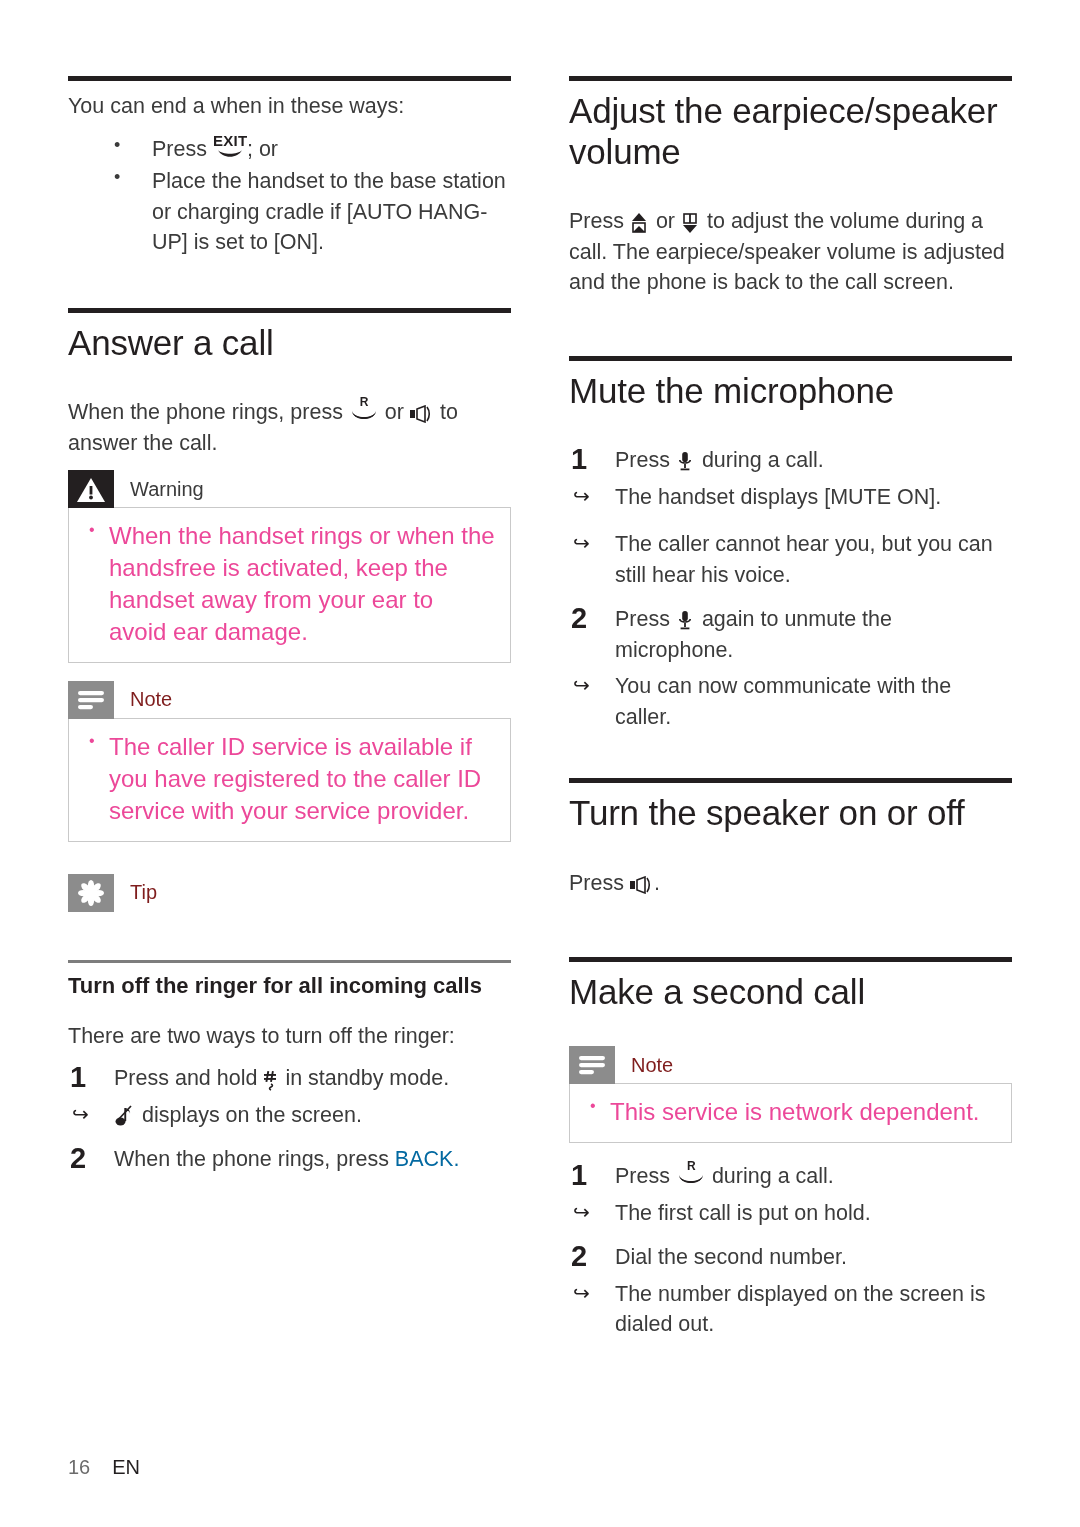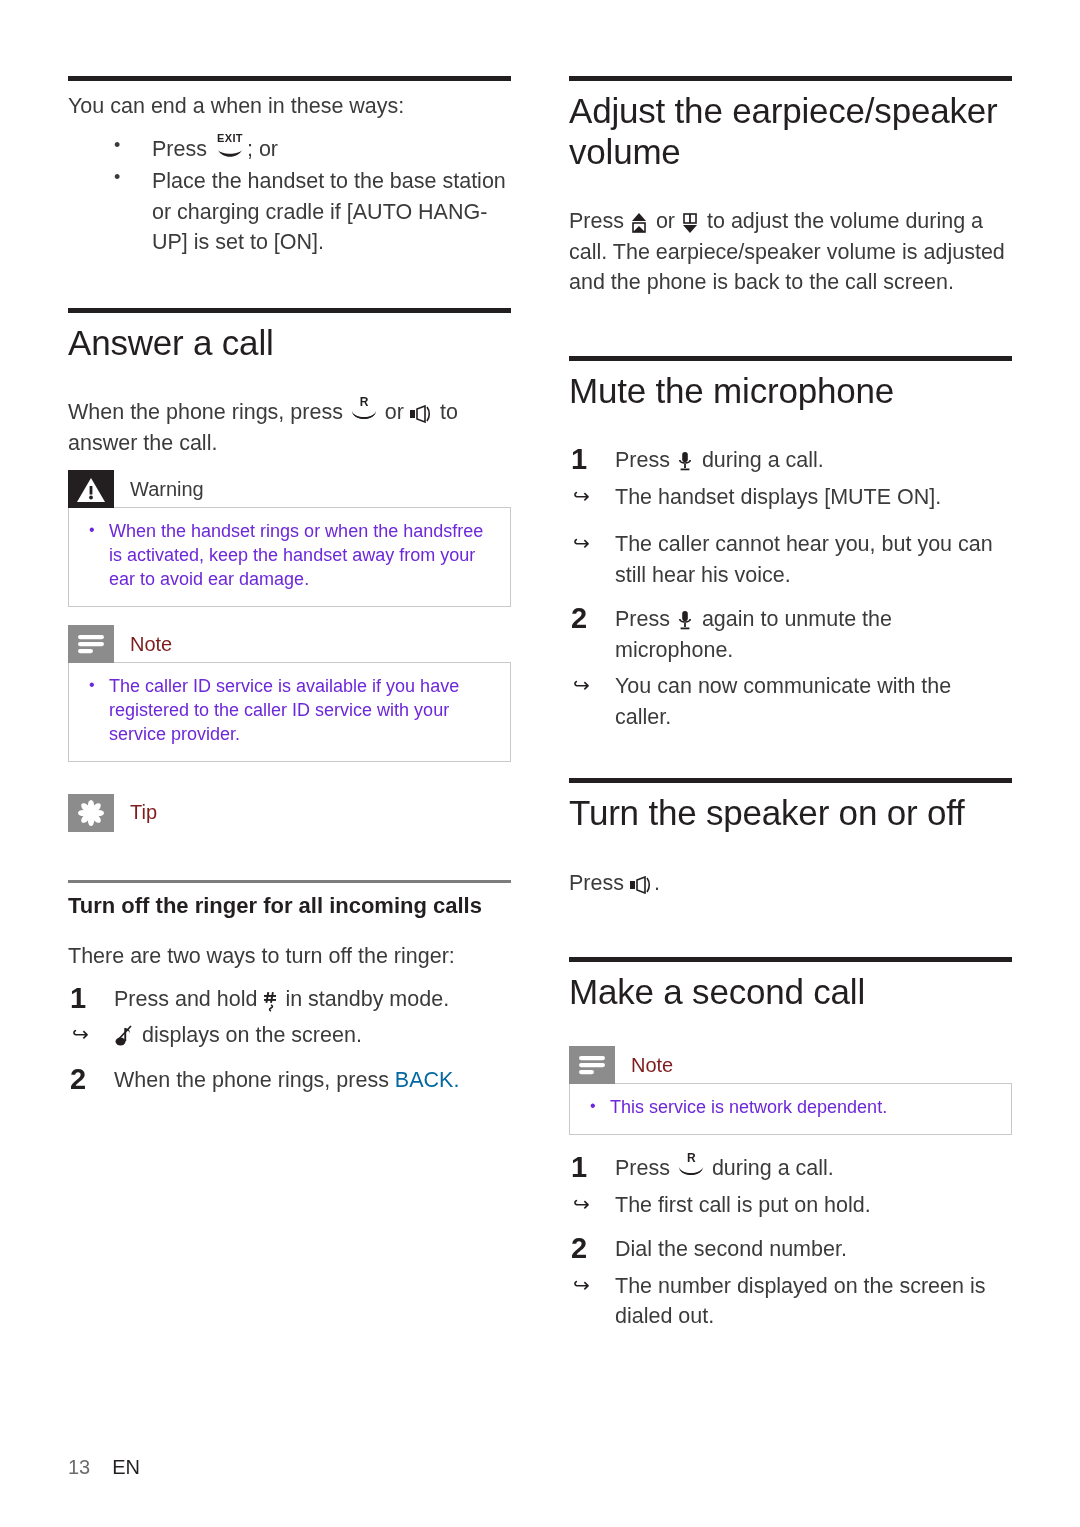--- a/index.html
+++ b/index.html
@@ -160,44 +160,44 @@
     margin-top: -1px;
   }
   .callout-body ul {
     list-style: none;
     margin: 0;
     padding: 0;
   }
   .callout-body li {
     position: relative;
     padding-left: 26px;
-    font-size: 18px;
+    font-size: 24px;
     line-height: 1.33;
-    color: #6d28d9;
+    color: #ec4899;
   }
   .callout-body li::before {
     content: "\2022";
     position: absolute;
     left: 6px;
     top: -1px;
     font-size: 16px;
   }
 
   
   .ico {
     display: inline-block;
     vertical-align: -3px;
     position: relative;
   }
 
   
   .ico-exit { width: 34px; height: 22px; vertical-align: -4px; }
   .ico-exit .lab {
     position: absolute; top: -5px; left: 0; width: 34px;
-    font-size: 11px; font-weight: 700; letter-spacing: 0.3px;
+    font-size: 15px; font-weight: 700; letter-spacing: 0.3px;
     color: #231f20; text-align: center; line-height: 1;
   }
   .ico-exit svg { position: absolute; bottom: 0; left: 4px; }
 
   
   .ico-talk { width: 30px; height: 24px; vertical-align: -5px; }
   .ico-talk .lab {
     position: absolute; top: -4px; left: 11px;
     font-size: 12px; font-weight: 700; color: #231f20; line-height: 1;
   }
@@ -494,16 +494,16 @@
         </div>
         <div class="substep">
           <span class="arrow">↪</span><span>The number displayed on the screen is dialed out.</span>
         </div>
       </div>
 
     </div>
   </div>
 
   <div class="footer">
-    <span class="pageno">13</span>
+    <span class="pageno">16</span>
     <span class="lang">EN</span>
   </div>
 </div>
 
 </body></html>

